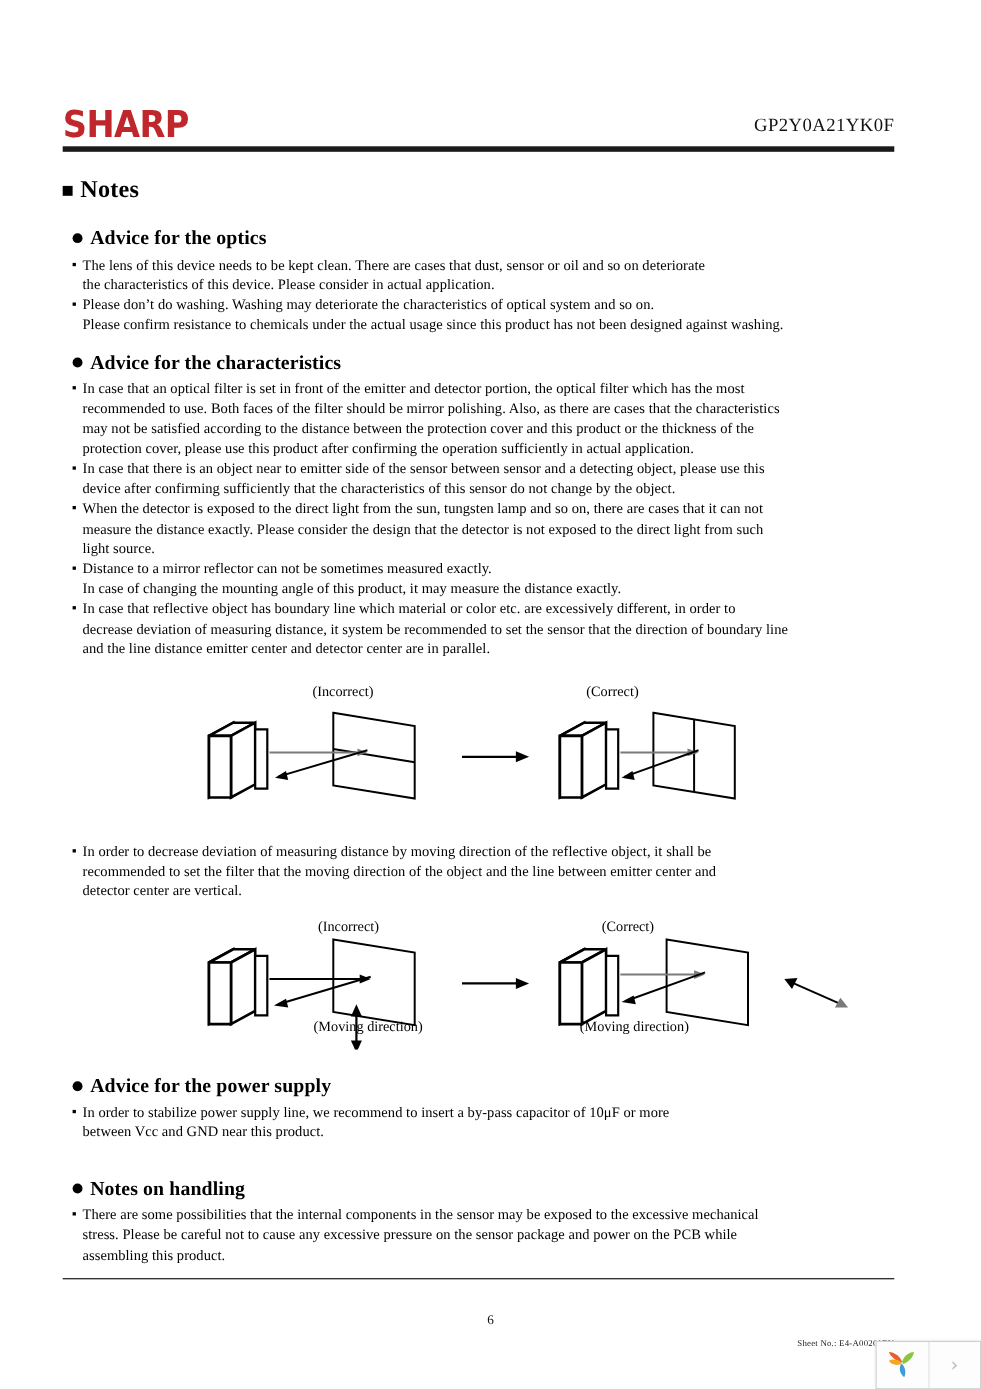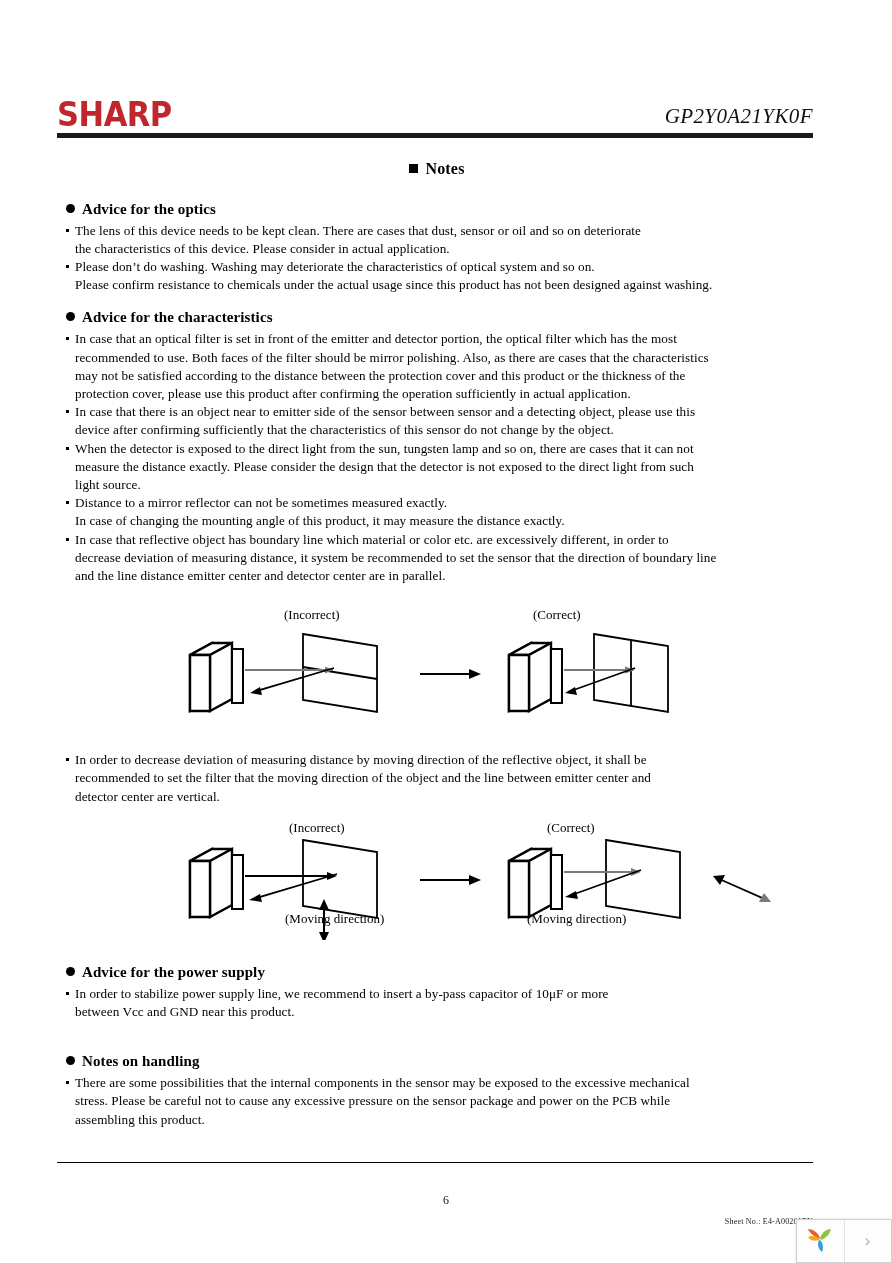--- a/index.html
+++ b/index.html
@@ -34,57 +34,55 @@
     font-size: 30px;
     letter-spacing: -0.5px;
     color: #c0272d;
     transform: scaleY(1.12) scaleX(1.02);
     transform-origin: left top;
     line-height: 1;
   }
   .part-no {
     position: absolute;
     right: 0; top: 6px;
-    font-size: 21px;
+    font-size: 17px;
     letter-spacing: 0.4px;
     color: #111;
     white-space: nowrap;
-    font-style: italic;
   }
   .header-rule {
     position: absolute;
     left: 57px; top: 133px;
     width: 756px;
     height: 5px;
     background: #1a1a1a;
   }
   
   .content {
     position: absolute;
     left: 57px; top: 160px;
     width: 760px;
     color: #000;
   }
   .sec-square {
-    font-size: 16px;
+    font-size: 22px;
     font-weight: bold;
     margin: 0 0 22px 0;
     line-height: 1.1;
     letter-spacing: 0.2px;
-    text-align: center;
   }
   .sec-square .mk {
     display: inline-block;
     width: 9px; height: 9px;
     background: #000;
     margin-right: 7px;
     vertical-align: 1px;
   }
   .sec-bullet {
-    font-size: 15px;
+    font-size: 18px;
     font-weight: bold;
     margin: 0 0 4px 0;
     padding-left: 9px;
     line-height: 1.2;
     letter-spacing: 0.1px;
   }
   .sec-bullet .mk {
     display: inline-block;
     width: 9px; height: 9px;
     border-radius: 50%;

